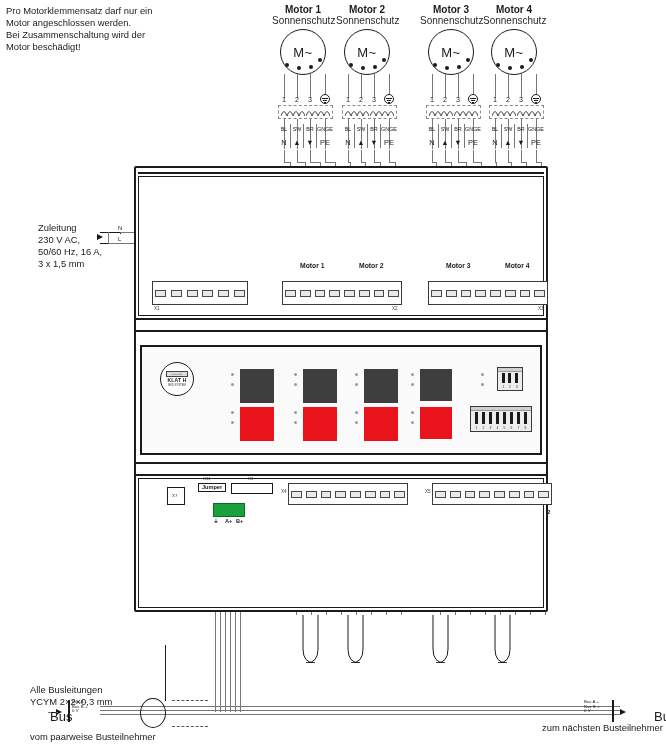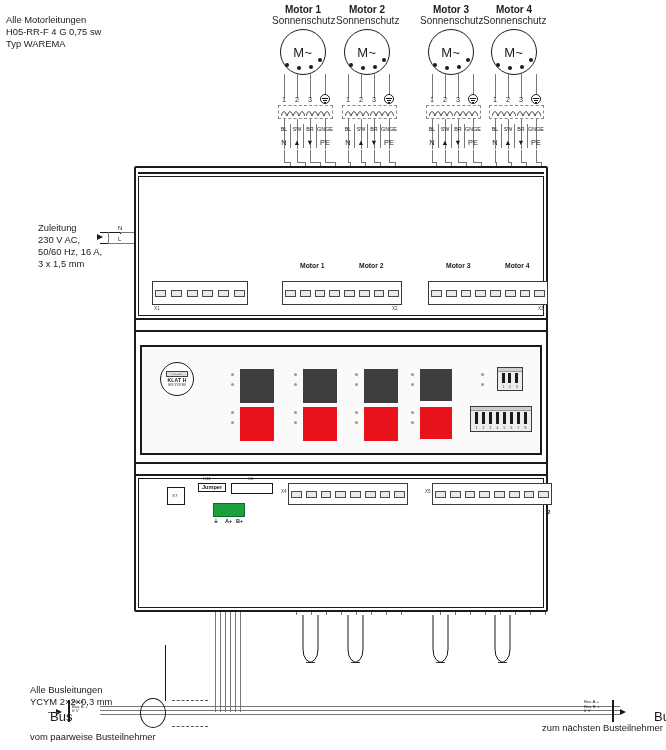--- a/index.html
+++ b/index.html
@@ -103,23 +103,24 @@
 
   .bus-lab{position:absolute;font-size:4.4px;color:#222;line-height:1.05;}
   .bus-txt{position:absolute;font-size:13px;margin-left:20px;}
 </style>
 </head>
 <body>
 
 <div id="page">
 
   <div class="abs note" style="left:6px;top:5px;width:190px;">
-    <div class="txt" style="margin-top:9px;" id="n-mc">Alle Motorleitungen
-H05-RR-F 4 G 0,75 sw
-Typ WAREMA</div>
+    <div class="txt" id="n-warn">Pro Motorklemmensatz darf nur ein
+Motor angeschlossen werden.
+Bei Zusammenschaltung wird der
+Motor beschädigt!</div>
   </div>
 
   <div class="abs note txt" style="left:38px;top:222px;width:120px;" id="n-sup">Zuleitung
 230 V AC,
 50/60 Hz, 16 A,
 3 x 1,5 mm</div>
 
   <div class="abs note txt" style="left:30px;top:684px;width:160px;" id="n-bus">Alle Busleitungen
 YCYM 2×2×0,3 mm</div>
 

